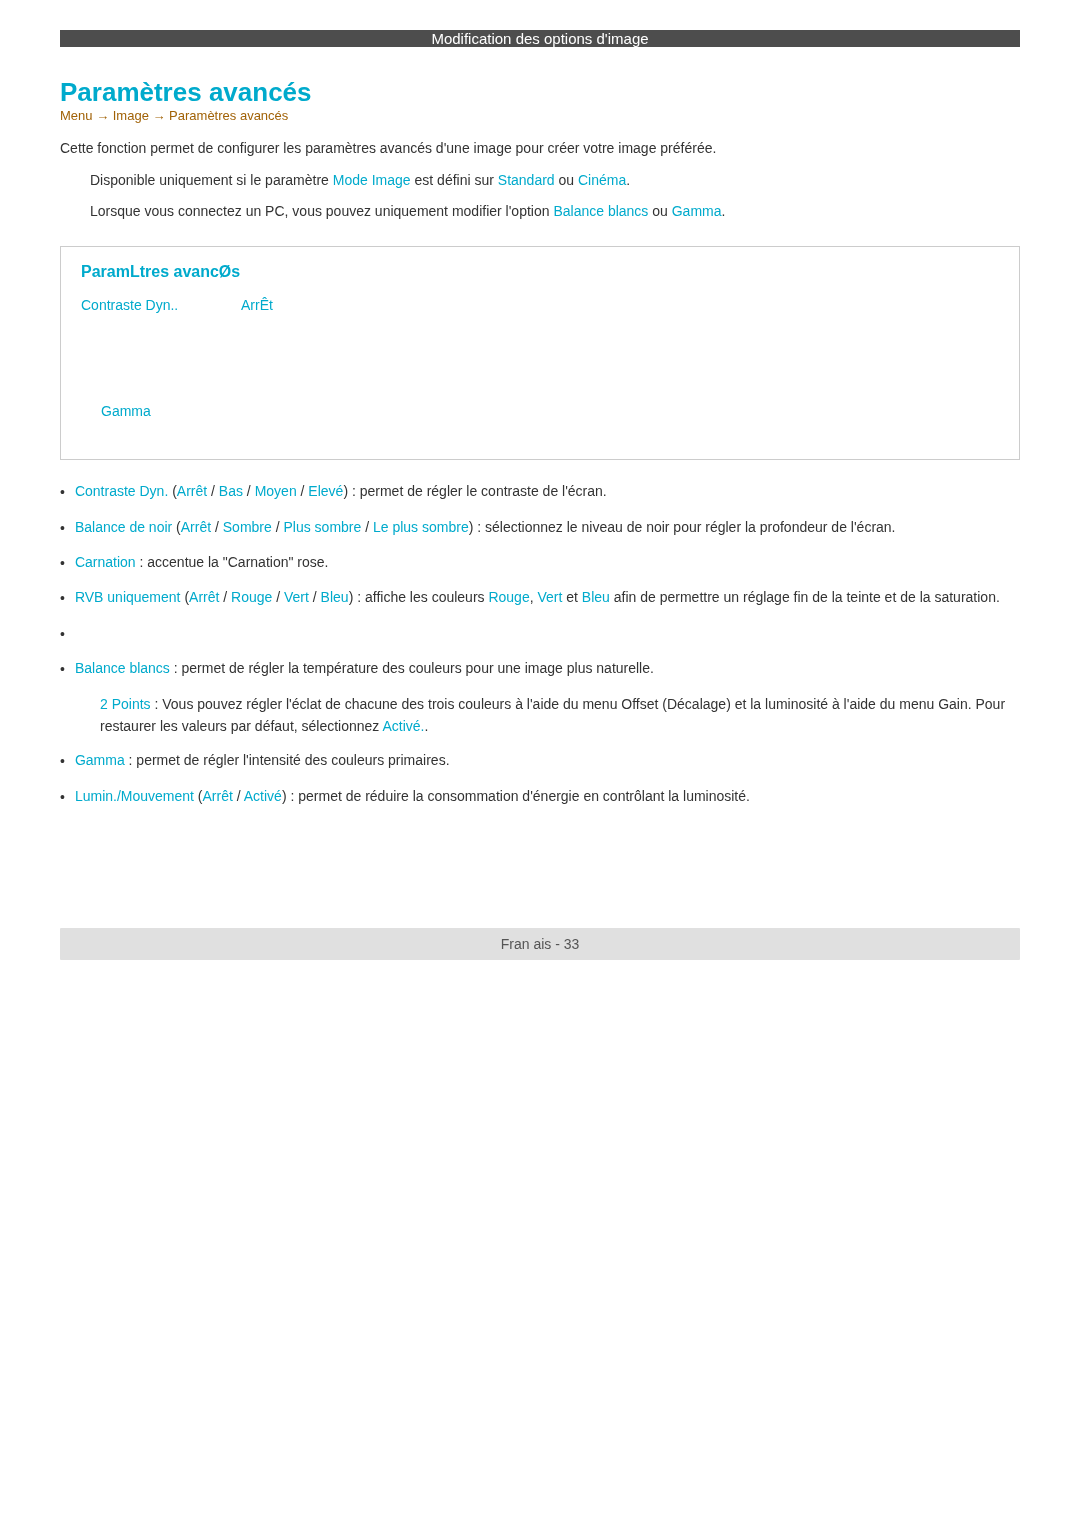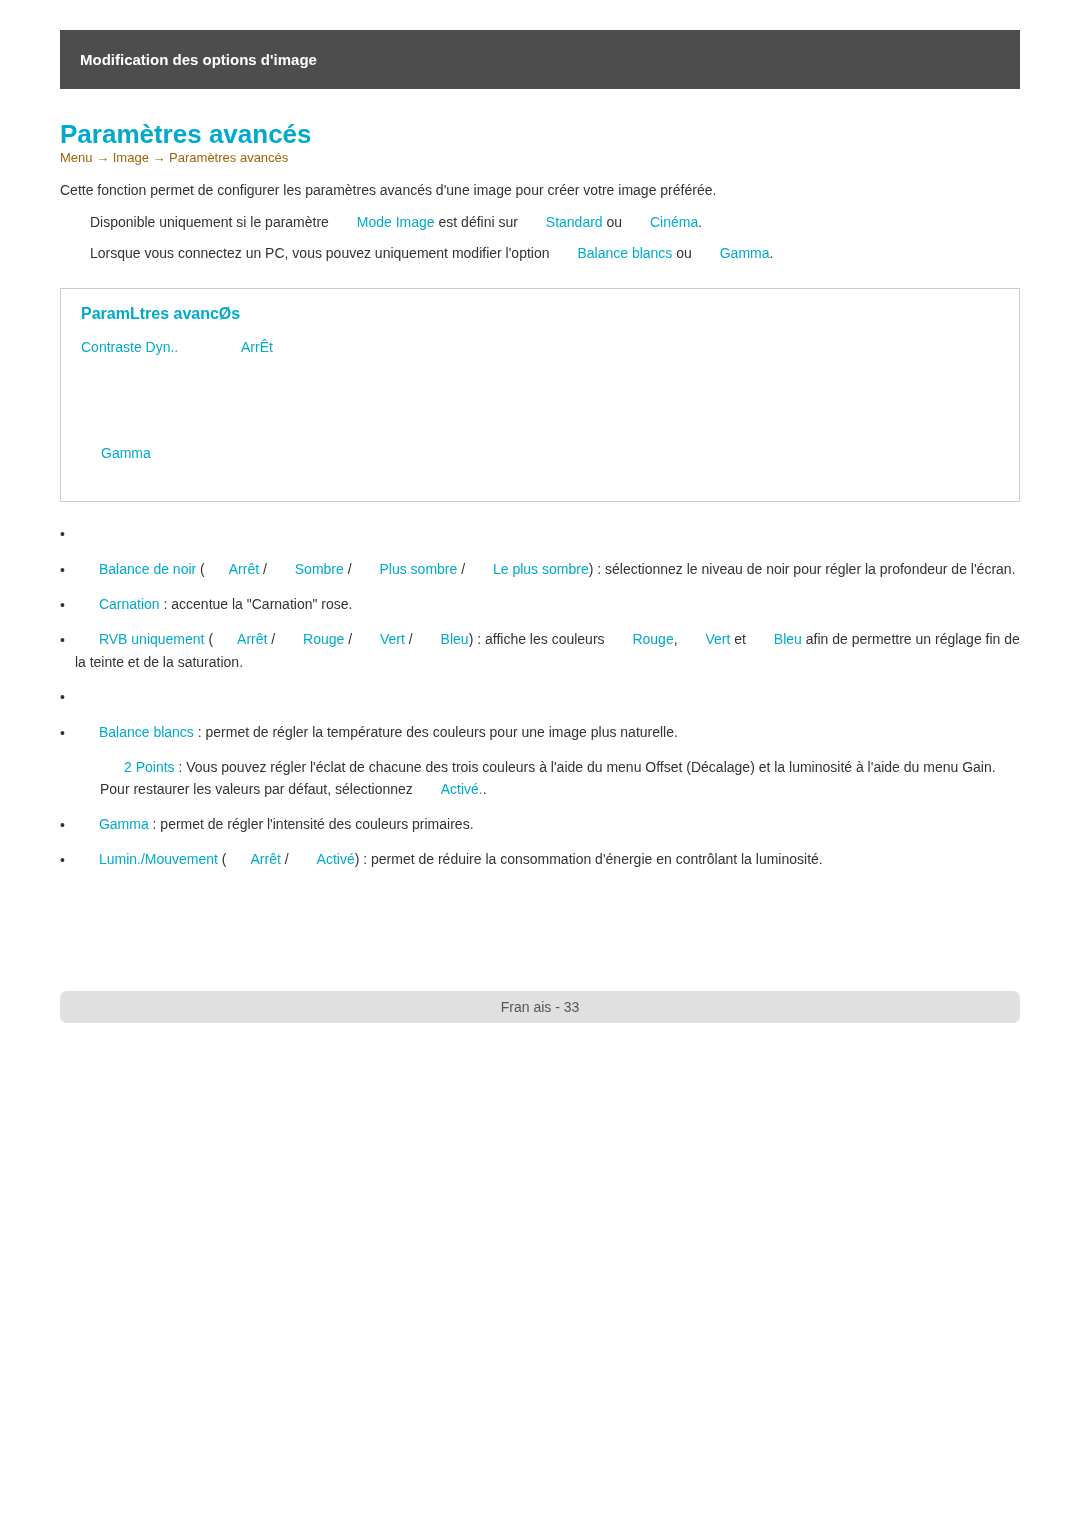--- a/index.html
+++ b/index.html
@@ -14,22 +14,23 @@
       font-size: 14px;
       color: #333333;
       width: 1080px;
       min-height: 1534px;
       padding: 30px 60px 60px 60px;
     }
 
     .header-bar {
       background: #4d4d4d;
       color: #ffffff;
-      padding: 21px 20px;
-      font-weight: bold;
+      text-align: center;
+      padding: 0 20px;
+      font-weight: normal;
       font-size: 15px;
       margin-bottom: 30px;
     }
 
     .page-title {
       color: #00aacc;
       font-size: 26px;
       font-weight: bold;
     }
 
@@ -47,21 +48,21 @@
     }
 
     .note-text {
       font-size: 14px;
       color: #333;
       margin-left: 30px;
       margin-bottom: 8px;
       line-height: 1.6;
     }
 
-    .cyan { color: #00aacc; margin-left: 24px; }
+    .cyan { color: #00aacc; }
 
     .section-box {
       border: 1px solid #cccccc;
       margin: 24px 0 10px 0;
       padding: 16px 20px 20px 20px;
     }
 
     .section-box-title {
       color: #00aacc;
       font-size: 16px;
@@ -129,21 +130,21 @@
     }
 
     .footer {
       text-align: center;
       margin-top: 60px;
       font-size: 14px;
       color: #555;
       background: #e0e0e0;
       display: inline-block;
       padding: 8px 24px;
-      border-radius: 7px;
+      border-radius: 1px;
       width: 100%;
     }
 
     .footer-wrap {
       text-align: center;
       margin-top: 60px;
     }
   </style>
 </head>
 <body>
@@ -182,20 +183,24 @@
 
   <div class="gamma-section">
     <div class="gamma-label">Gamma</div>
   </div>
 </div>
 
 <div class="bullets-section">
 
   <div class="bullet-item">
     <span class="bullet-dot">•</span>
+    <span class="bullet-text">
+      <span class="cyan">Contraste Dyn.</span>
+      <span> (</span><span class="cyan">Arrêt</span><span> / </span><span class="cyan">Bas</span><span> / </span><span class="cyan">Moyen</span><span> / </span><span class="cyan">Elevé</span><span>) : permet de régler le contraste de l'écran.</span>
+    </span>
   </div>
 
   <div class="bullet-item">
     <span class="bullet-dot">•</span>
     <span class="bullet-text">
       <span class="cyan">Balance de noir</span>
       <span> (</span><span class="cyan">Arrêt</span><span> / </span><span class="cyan">Sombre</span><span> / </span><span class="cyan">Plus sombre</span><span> / </span><span class="cyan">Le plus sombre</span><span>) : sélectionnez le niveau de noir pour régler la profondeur de l'écran.</span>
     </span>
   </div>
 

